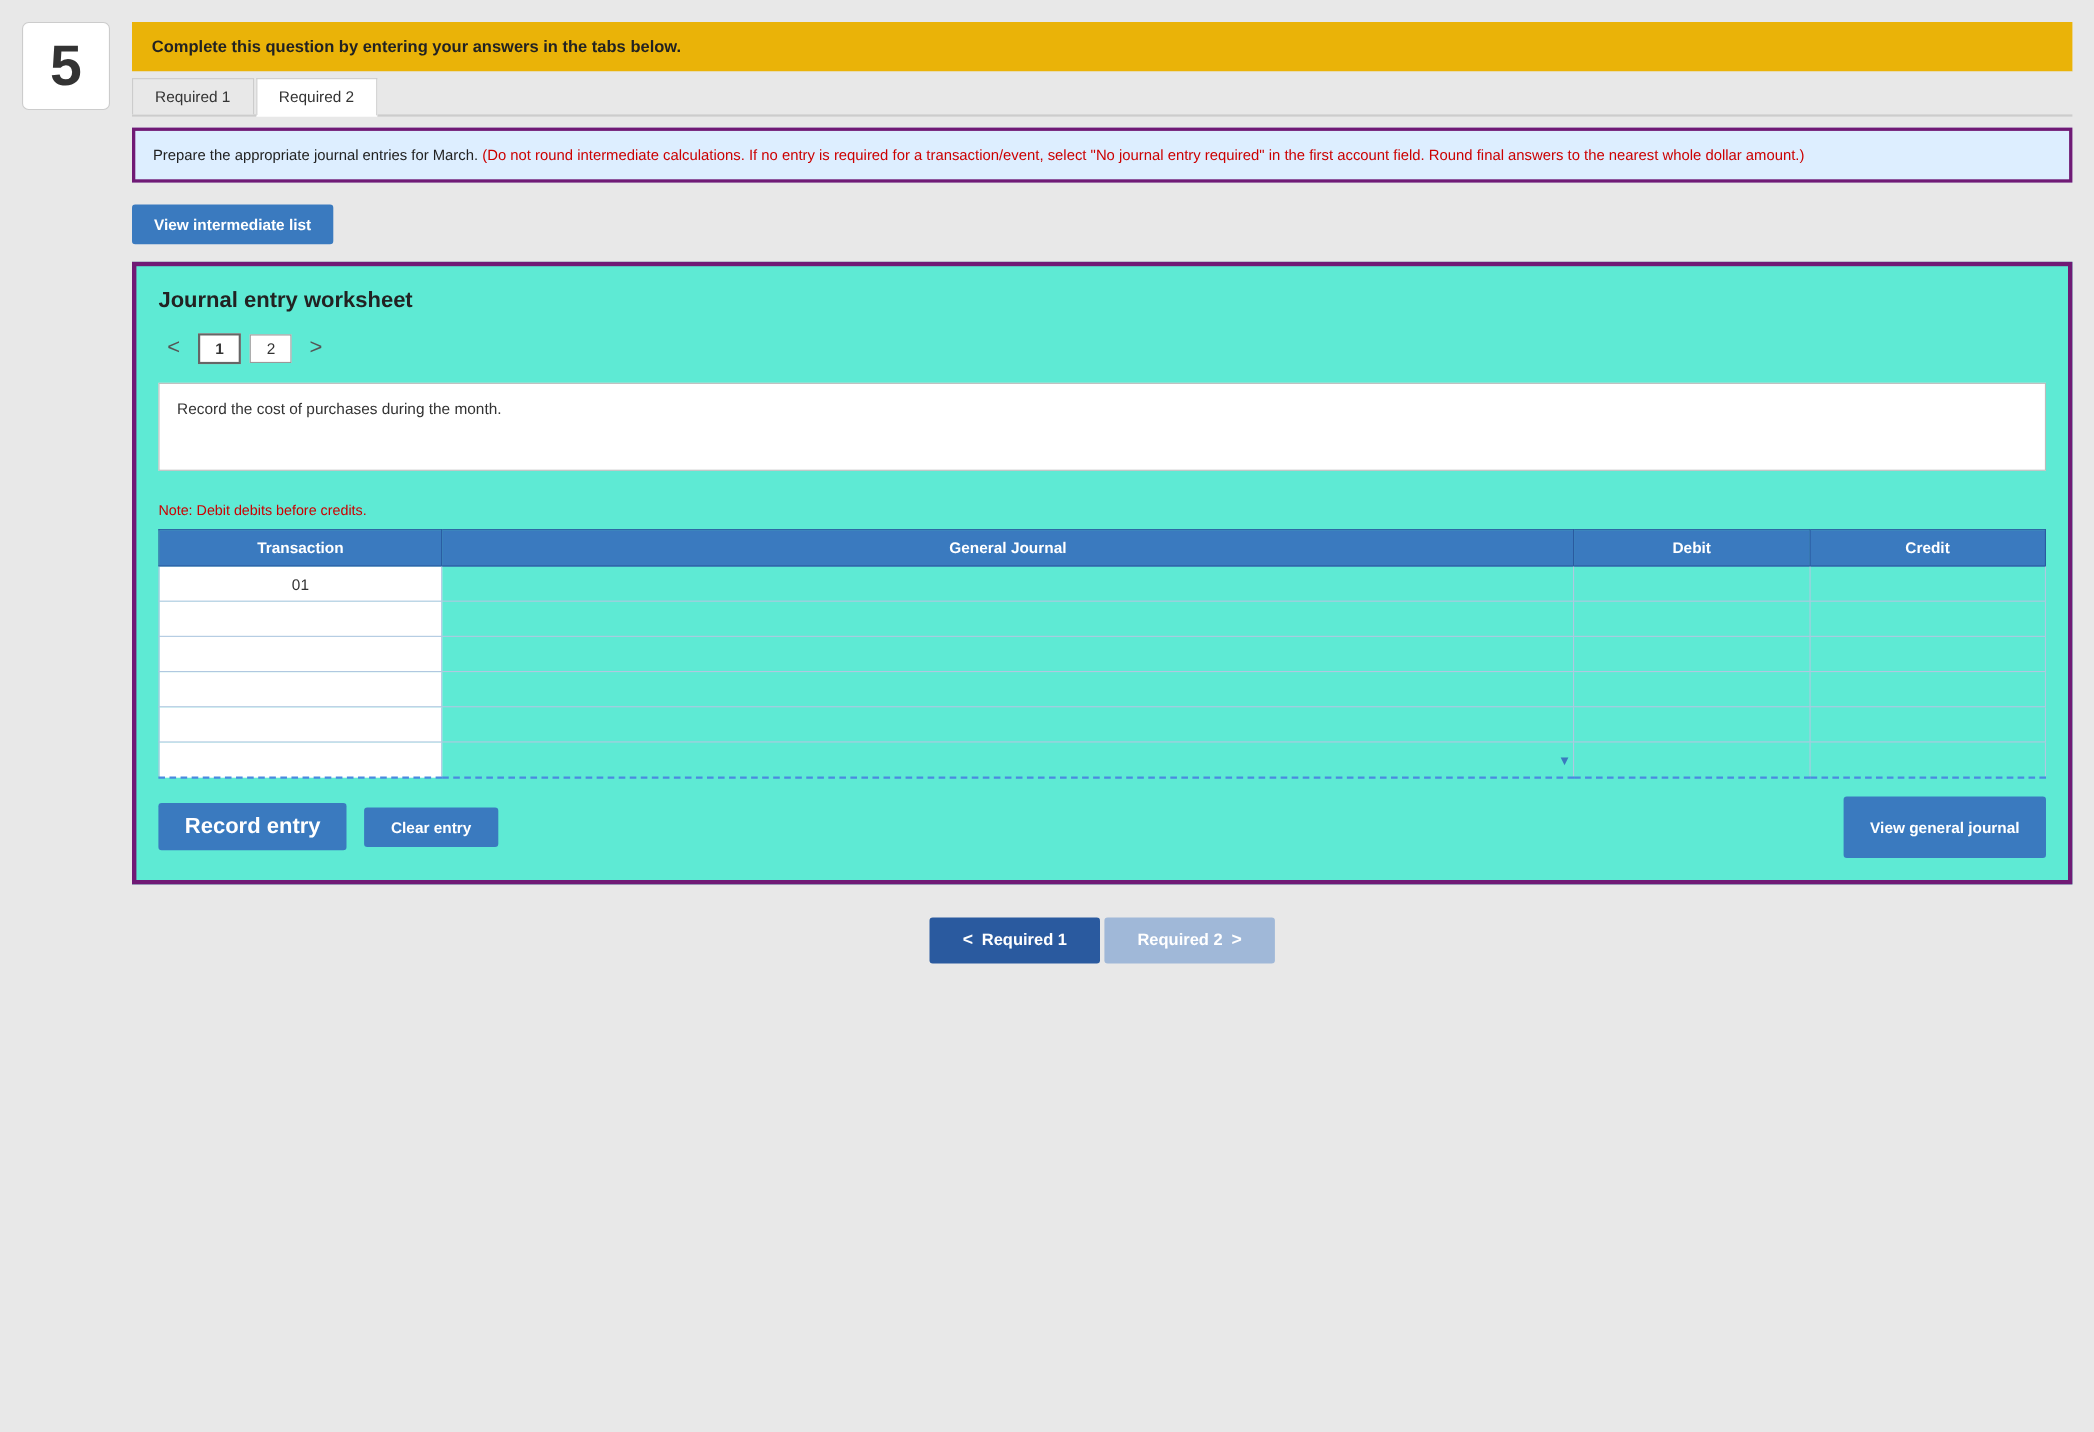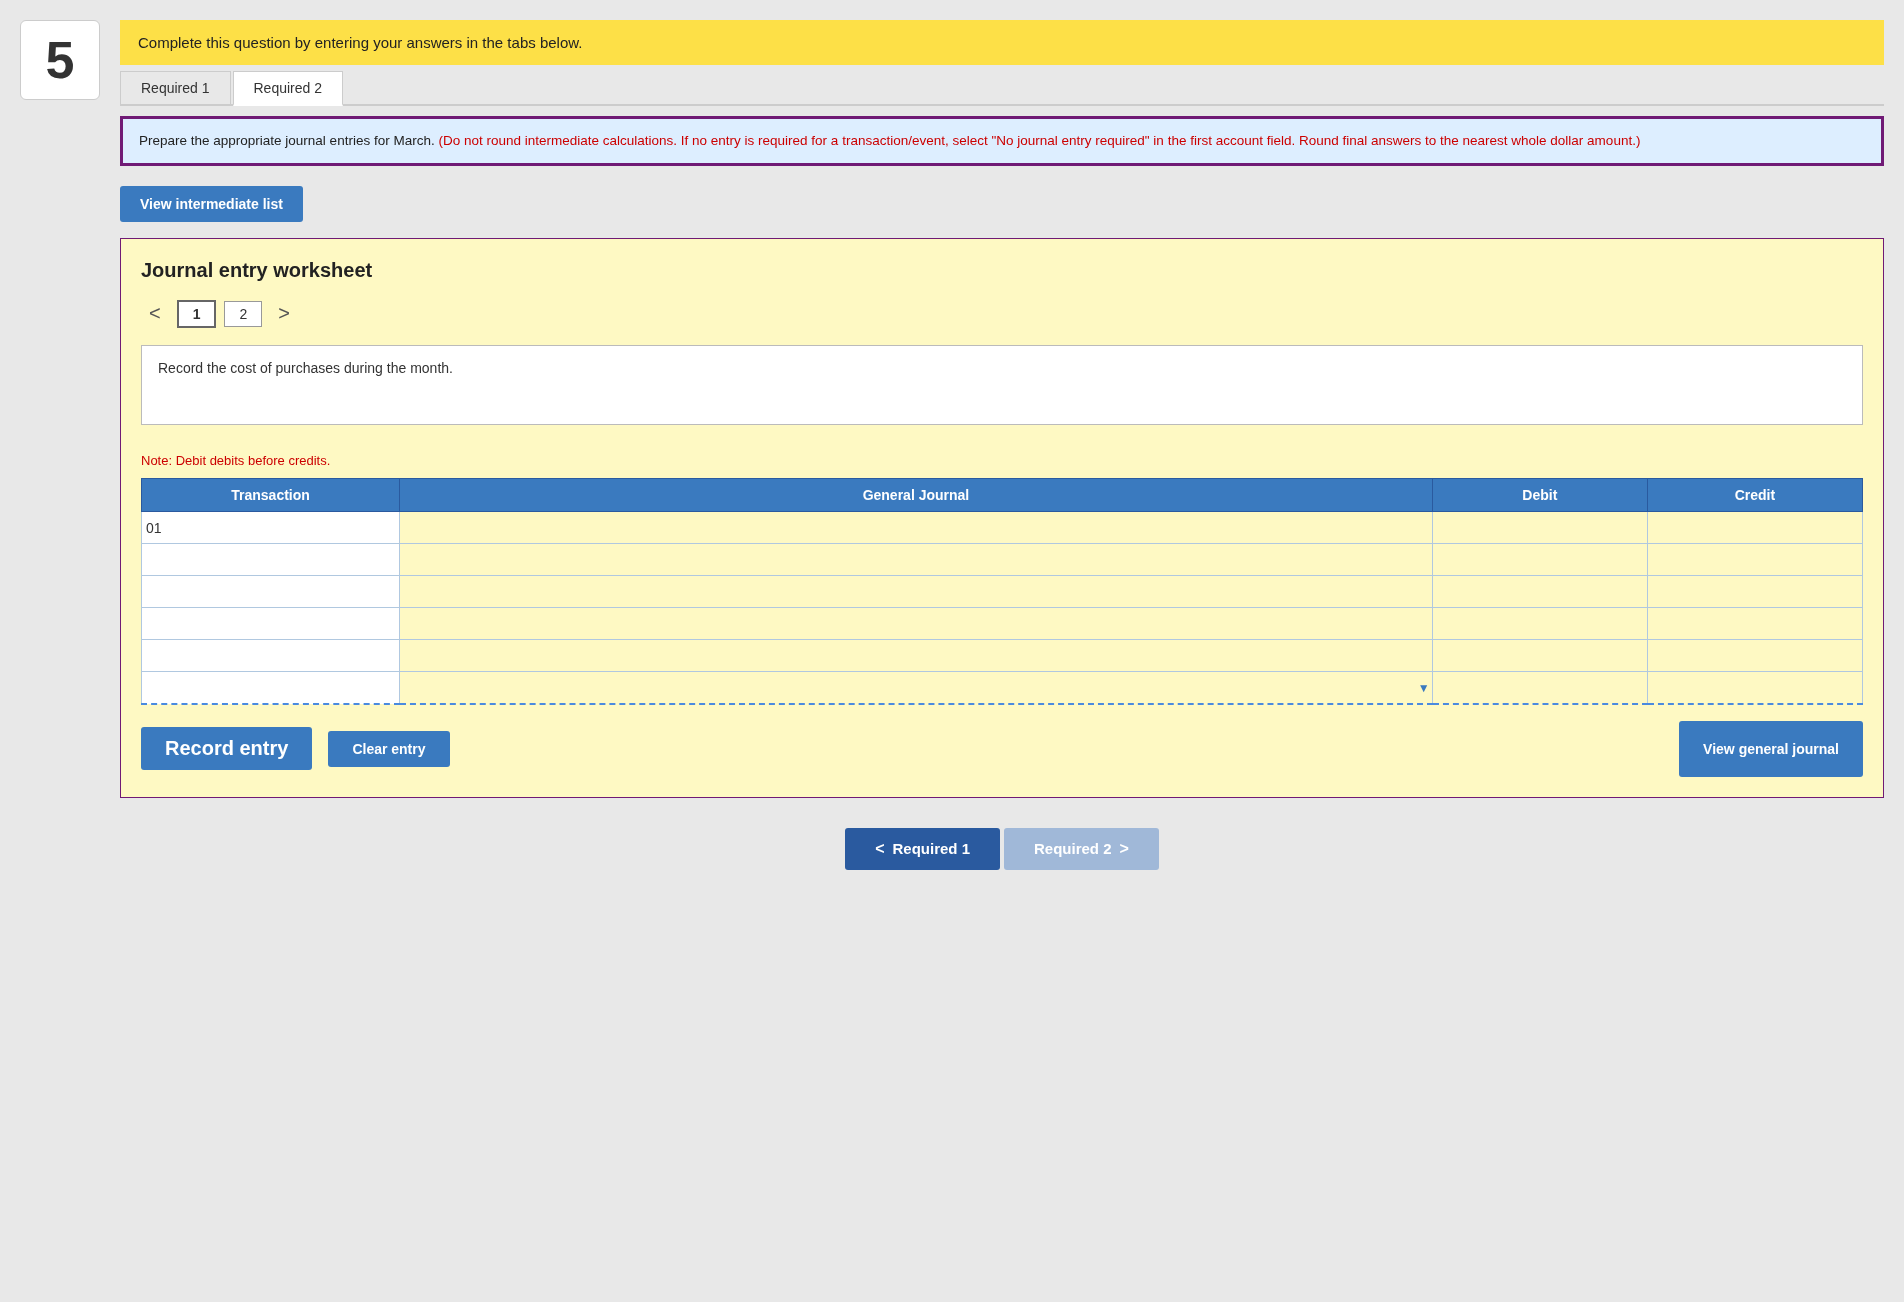--- a/index.html
+++ b/index.html
@@ -38,23 +38,23 @@
       font-weight: bold;
       color: #333;
       flex-shrink: 0;
     }
 
     .question-content {
       flex: 1;
     }
 
     .question-instruction {
-      background: #fde047;
+      background: #eab308;
       padding: 14px 18px;
-      font-weight: normal;
+      font-weight: bold;
       font-size: 15px;
       color: #222;
       margin-bottom: 0;
     }
 
     .tabs-row {
       display: flex;
       background: #e8e8e8;
       border-bottom: 2px solid #ccc;
       margin-bottom: 0;
@@ -101,22 +101,22 @@
       padding: 10px 20px;
       font-size: 14px;
       font-weight: bold;
       cursor: pointer;
       border-radius: 3px;
       margin: 10px 0 16px 0;
       display: inline-block;
     }
 
     .worksheet-container {
-      background: #fef9c3;
-      border: 1px solid #701a75;
+      background: #5eead4;
+      border: 4px solid #701a75;
       padding: 20px;
       margin-bottom: 20px;
     }
 
     .worksheet-title {
       font-size: 20px;
       font-weight: bold;
       margin-bottom: 16px;
       color: #222;
     }
@@ -195,20 +195,21 @@
       width: 100px;
     }
 
     .journal-table td {
       border: 1px solid #b0c8e0;
       padding: 0;
       height: 32px;
     }
 
     .journal-table td.transaction-num {
+      text-align: center;
       font-size: 14px;
       padding: 4px;
       background: white;
     }
 
     .journal-table td input[type="text"] {
       width: 100%;
       height: 100%;
       border: none;
       outline: none;

